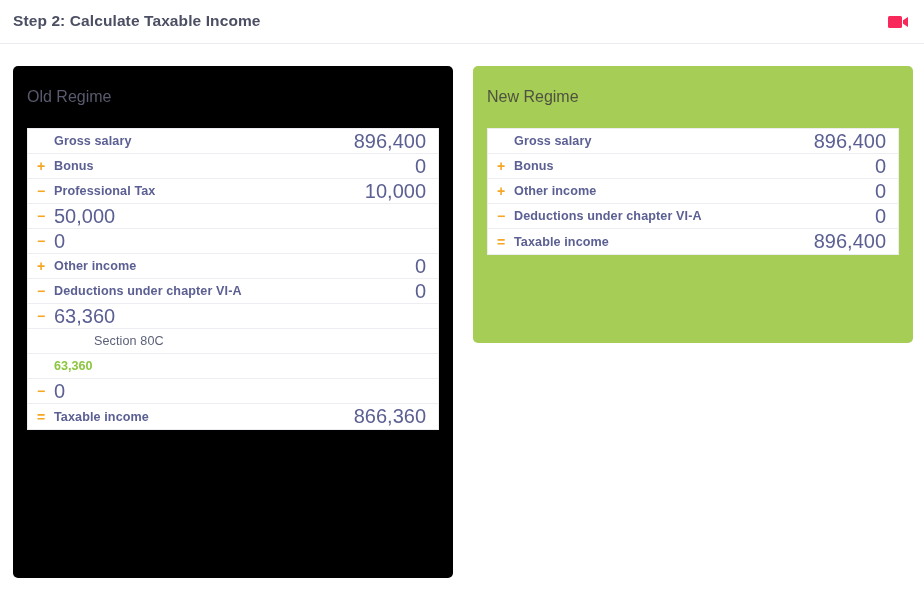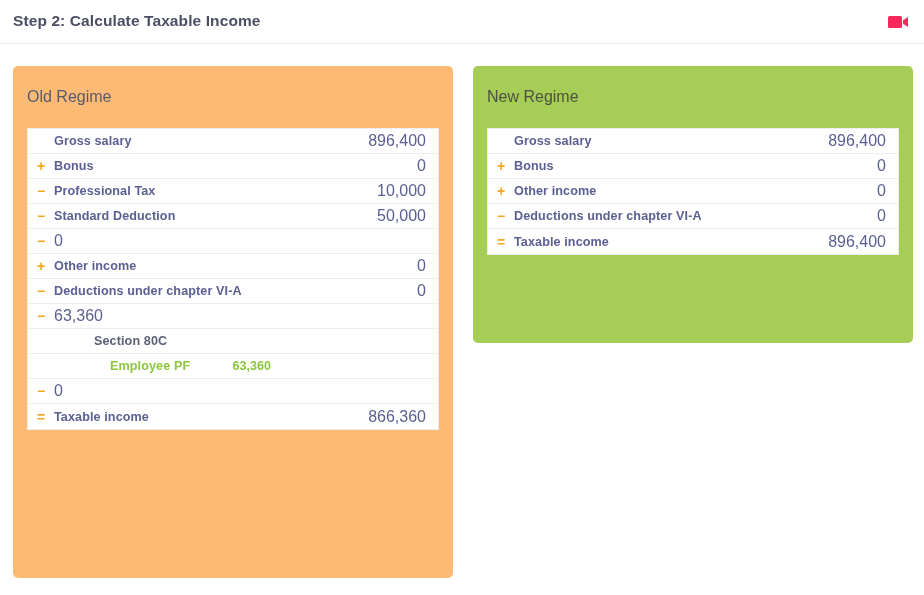--- a/index.html
+++ b/index.html
@@ -50,21 +50,21 @@
   .card {
     position: absolute;
     border-radius: 5px;
     box-sizing: border-box;
   }
   .card-old {
     left: 13px;
     top: 22px;
     width: 440px;
     height: 512px;
-    background: #fdba74;
+    background: #000000;
   }
   .card-new {
     left: 473px;
     top: 22px;
     width: 440px;
     height: 277px;
     background: #a6cd55;
   }
   .card-head {
     height: 62px;
@@ -111,30 +111,30 @@
   .label {
     flex: 1 1 auto;
     font-size: 12.6px;
     font-weight: 700;
     color: #5b5f92;
     letter-spacing: .1px;
     white-space: nowrap;
   }
   .value {
     flex: 0 0 auto;
-    font-size: 16px;
+    font-size: 20px;
     font-weight: 400;
     color: #5b5f92;
     text-align: right;
     white-space: nowrap;
   }
 
   
   .row-sub .label {
-    font-weight: 700;
+    font-weight: 400;
     font-size: 12.6px;
     color: #5d6178;
     padding-left: 40px;
   }
   .row-sub-green .label {
     font-weight: 700;
     color: #8cc63f;
     padding-left: 56px;
   }
   .row-sub-green .value {
@@ -172,21 +172,20 @@
           <div class="label">Bonus</div>
           <div class="value">0</div>
         </div>
         <div class="row">
           <div class="sign">−</div>
           <div class="label">Professional Tax</div>
           <div class="value">10,000</div>
         </div>
         <div class="row">
           <div class="sign">−</div>
-          <div class="label">Standard Deduction</div>
           <div class="value">50,000</div>
         </div>
         <div class="row">
           <div class="sign">−</div>
           <div class="value">0</div>
         </div>
         <div class="row">
           <div class="sign">+</div>
           <div class="label">Other income</div>
           <div class="value">0</div>
@@ -200,21 +199,20 @@
           <div class="sign">−</div>
           <div class="value">63,360</div>
         </div>
         <div class="row row-sub">
           <div class="sign"></div>
           <div class="label">Section 80C</div>
           <div class="value"></div>
         </div>
         <div class="row row-sub row-sub-green">
           <div class="sign"></div>
-          <div class="label">Employee PF</div>
           <div class="value">63,360</div>
         </div>
         <div class="row">
           <div class="sign">−</div>
           <div class="value">0</div>
         </div>
         <div class="row">
           <div class="sign">=</div>
           <div class="label">Taxable income</div>
           <div class="value">866,360</div>

